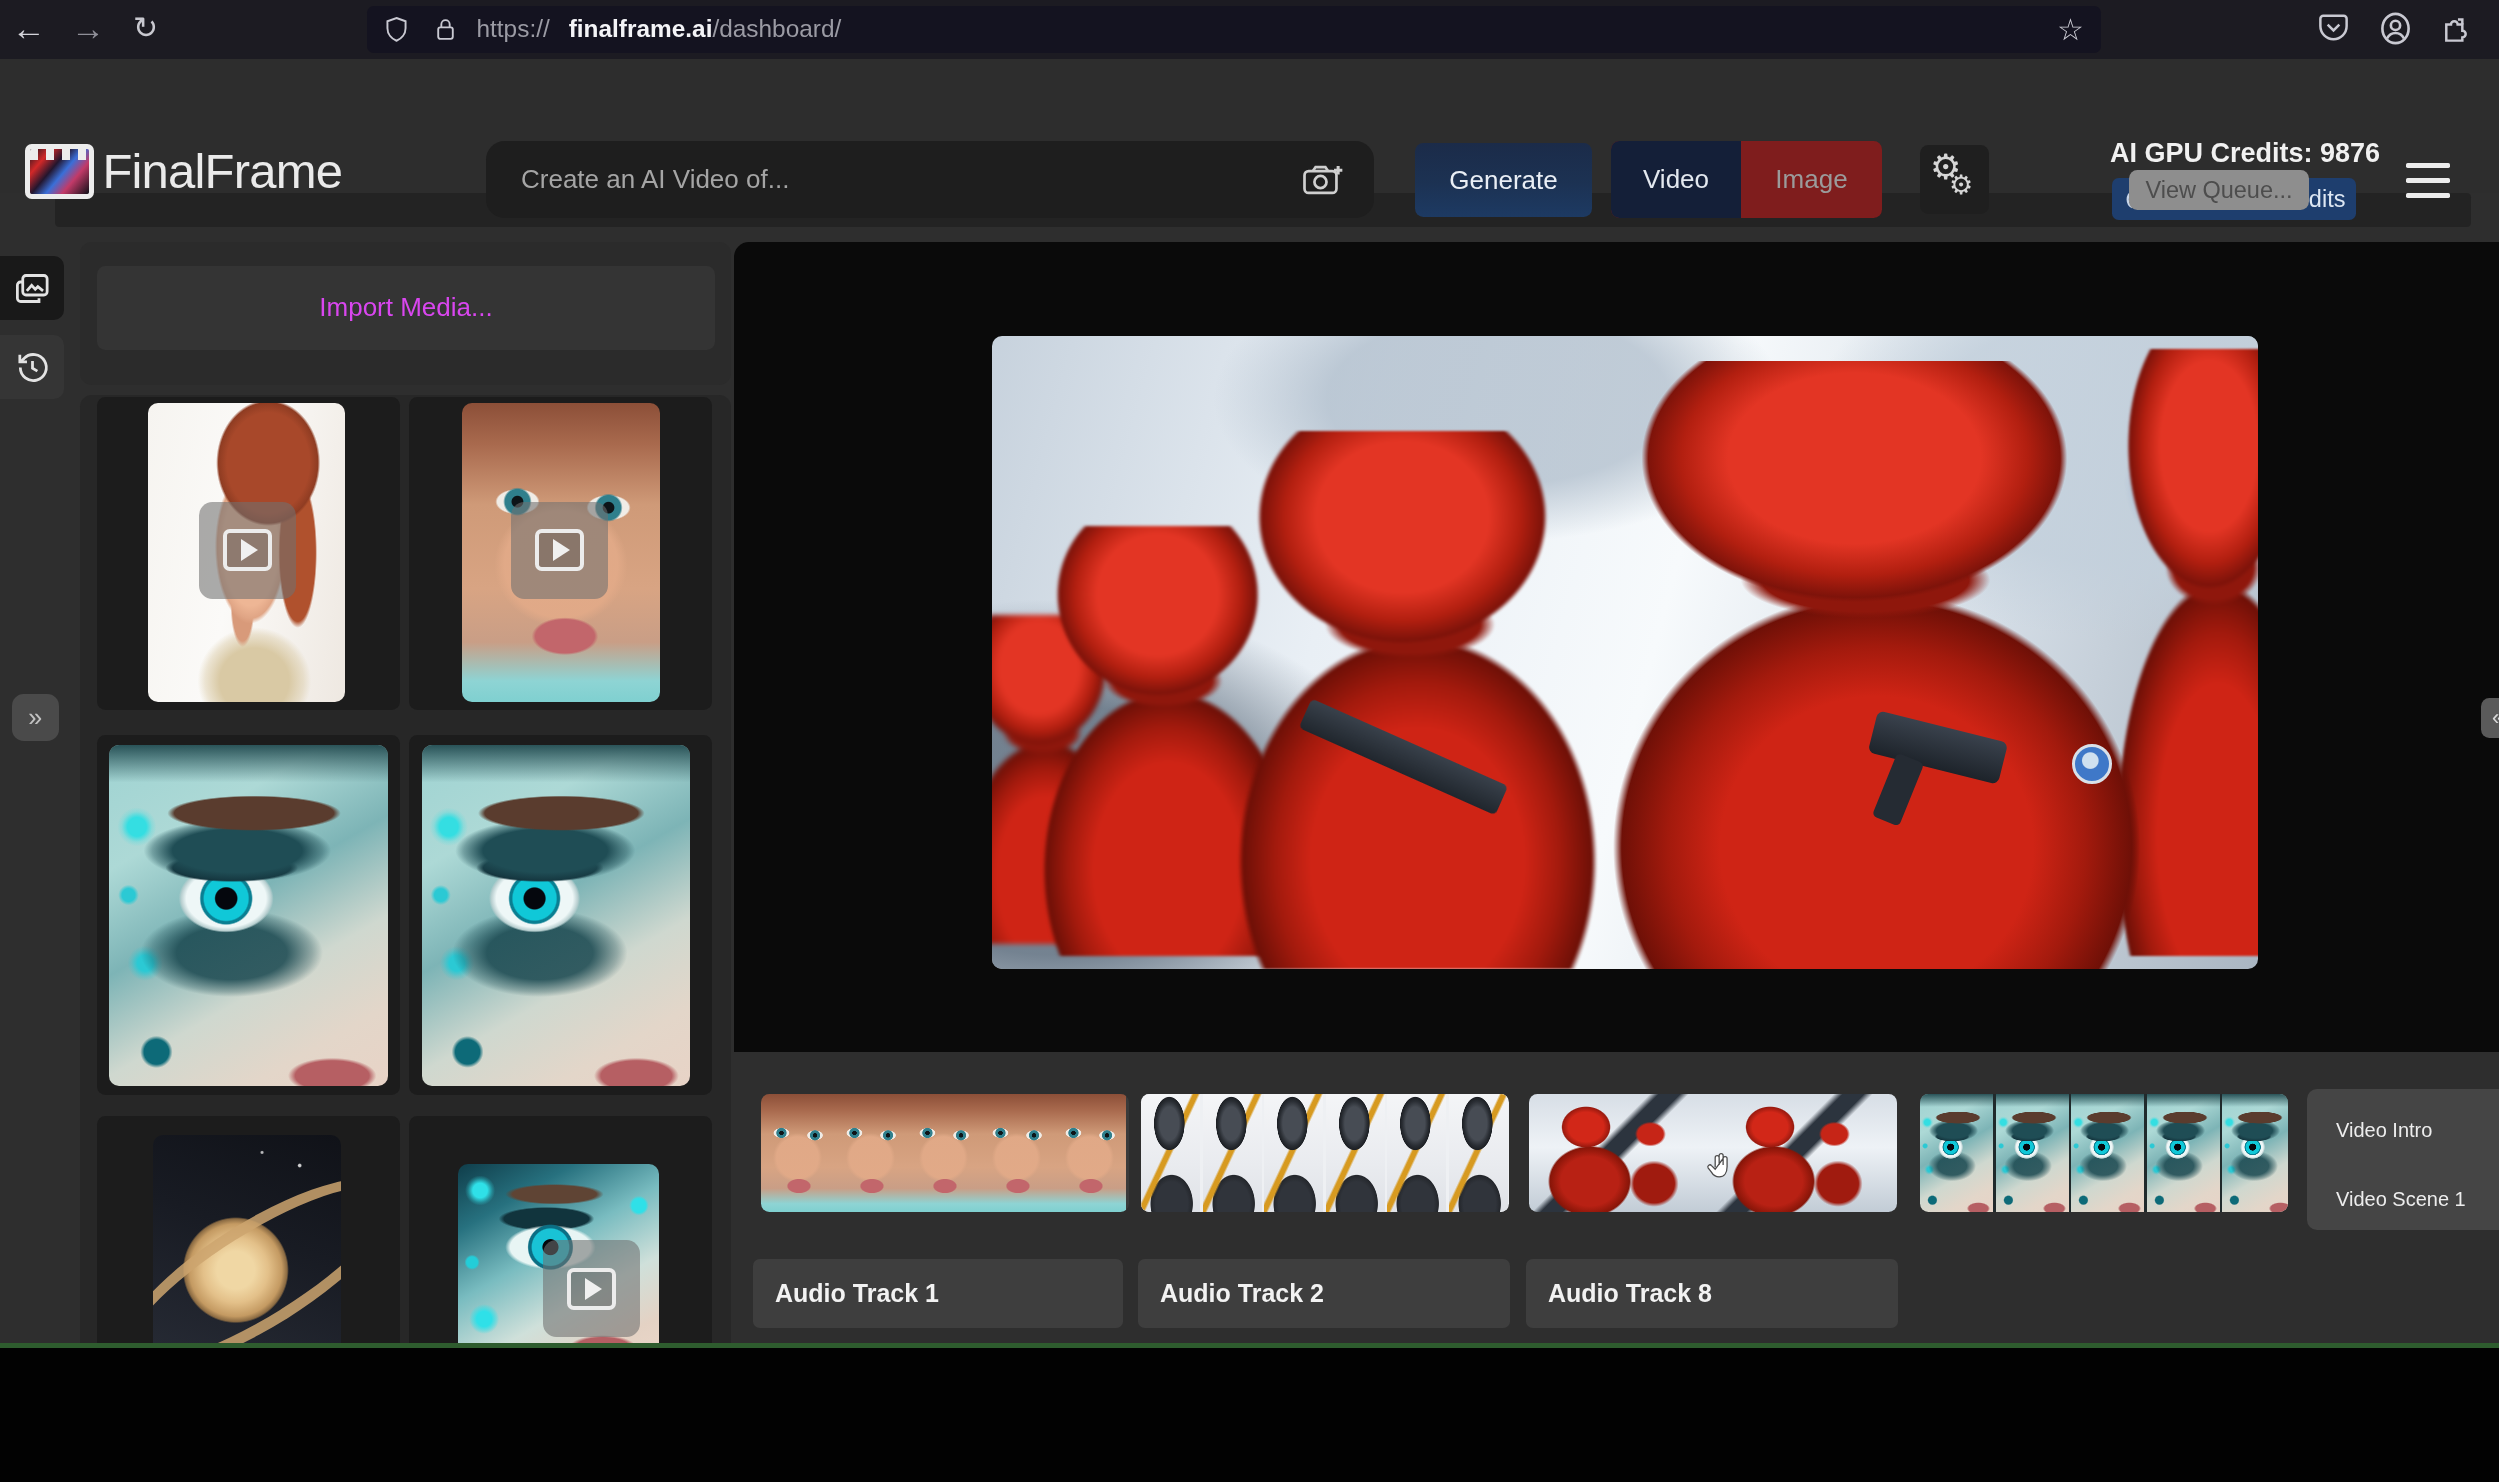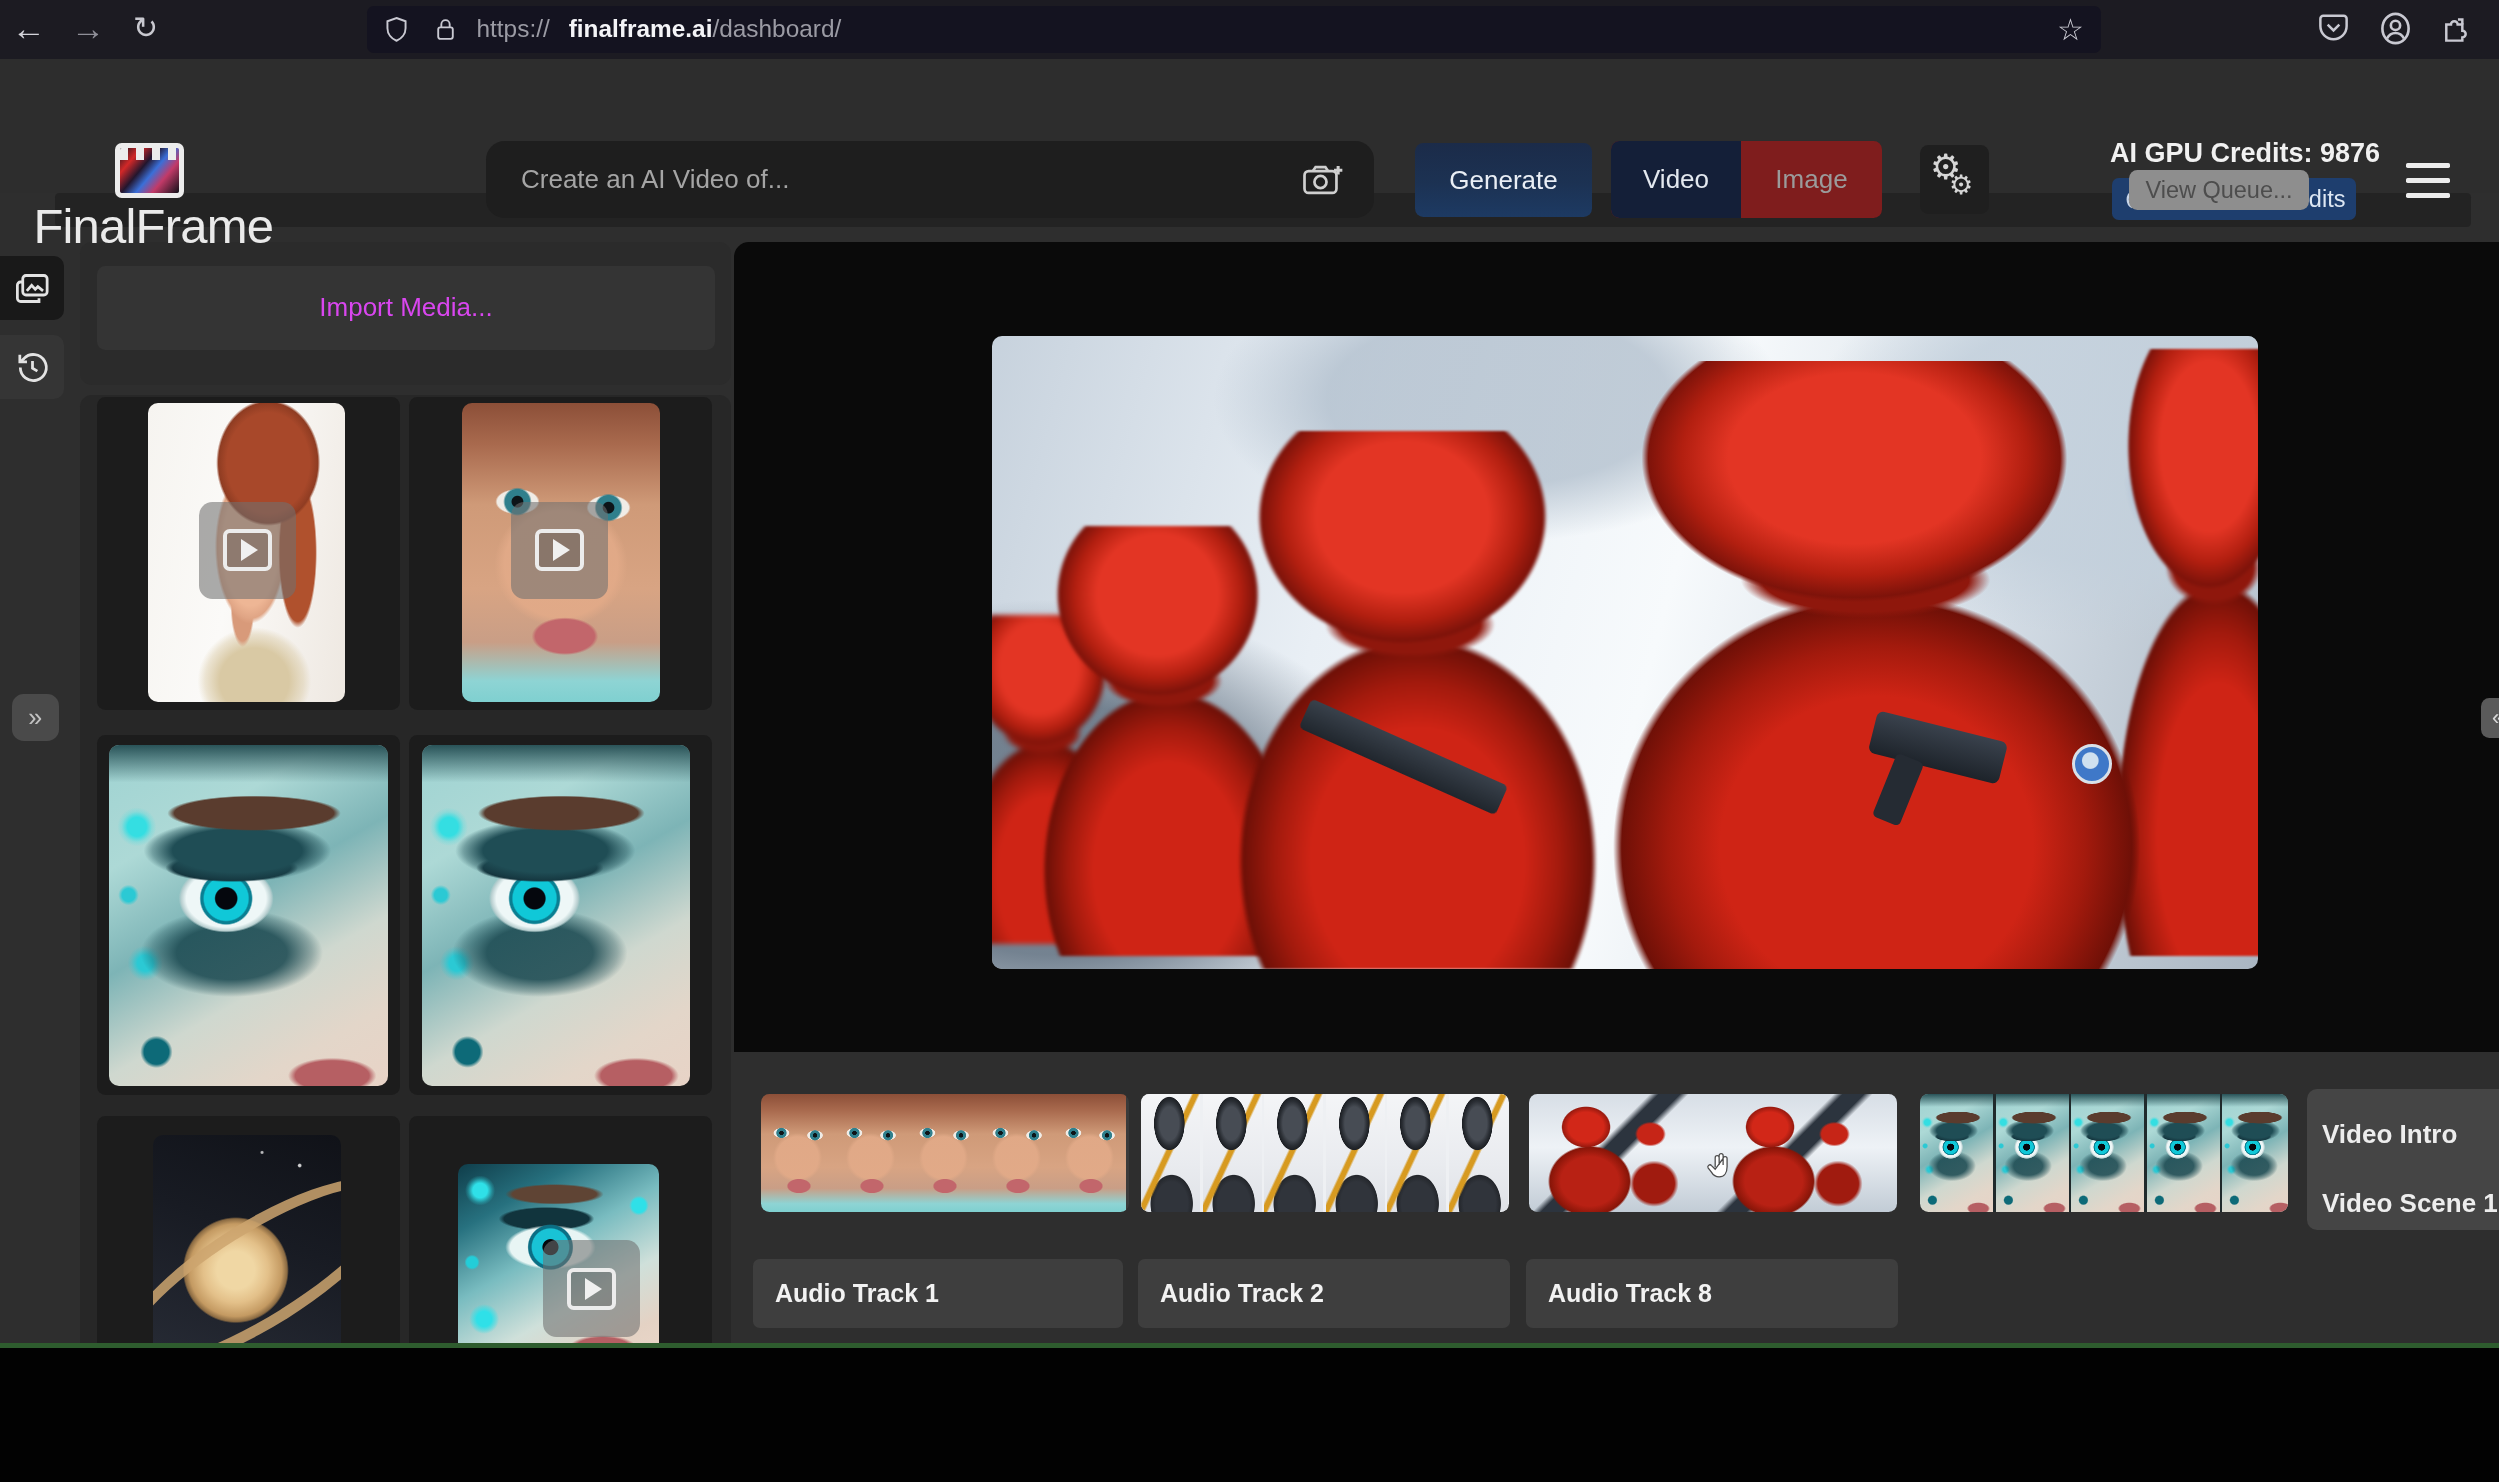--- a/index.html
+++ b/index.html
@@ -16,21 +16,21 @@
   .url-field { position:absolute; left:367px; top:5.9px; width:1734px; height:47px; background:#141320; border-radius:6.7px; display:flex; align-items:center; }
   .url-ico { margin-left:15px; flex:0 0 auto; display:flex; align-items:center; }
   .url-text { margin-left:18.5px; font-size:24.4px; color:#9b9ba4; white-space:nowrap; }
   .url-text b { color:#f4f4f7; font-weight:700;margin-left:19px; }
   .url-star { margin-left:auto; margin-right:17px; font-size:30px; color:#cfcfd7; }
   .chrome-right-ico { position:absolute; top:10px; }
   .ico-pocket { left:2316px; } .ico-account { left:2377px; } .ico-puzzle { left:2439px; }
 
   
   .app-header { position:absolute; left:0; top:59px; width:2500px; height:134px; background:#2d2d2d; z-index:30; }
-  .logo { position:absolute; left:25px; top:84px; display:flex; align-items:center;flex-direction:column; }
+  .logo { position:absolute; left:25px; top:84px; display:flex; align-items:center; }
   .clapper { position:relative; width:69px; height:55px; border:5px solid #ececec; border-radius:6.7px; background:linear-gradient(130deg,#151520 0%, #d22828 22%, #23162e 40%, #3a6fd8 55%, #c23a68 72%, #101018 100%); overflow:hidden; }
   .clapper::before { content:""; position:absolute; left:0; top:-1.7px; width:100%; height:13.4px;
       background:repeating-linear-gradient(90deg,#ececec 0 8.4px, transparent 8.4px 16px); }
   .logo-text { margin-left:8.4px; font-size:49px; font-weight:500; color:#eaeaea; letter-spacing:-0.8px; }
 
   .search-bar { position:absolute; left:486px; top:82px; width:888px; height:77px; background:#1e1e1e; border-radius:18.5px; display:flex; align-items:center;gap:40px; }
   .search-ph { margin-left:35px; font-size:26px; color:#a5a5a5; }
   .search-cam { margin-left:auto; margin-right:29px; display:flex; }
 
   .btn-generate { position:absolute; left:1415px; top:84px; width:177px; height:74px; border-radius:8.4px;
@@ -186,21 +186,21 @@
   .clip { position:absolute; top:5px; height:118px; border-radius:8.4px; overflow:hidden; display:flex; }
   .clip-1 { left:761px;  width:368px; background:#3a3a3a; }
   .clip-2 { left:1141px; width:368px; background:#eef0f3; }
   .clip-3 { left:1529px; width:368px; background:#3a3a3a; }
   .clip-4 { left:1920px; width:368px; background:#202a2c; }
   .frame { flex:0 0 73px; height:100%; }
   .frame-sm { flex:0 0 59px; margin:0 2.5px 0 0; }
   .frame-wide { flex:0 0 184px; }
   .frame-gap { margin-right:2.5px; }
   .labels-panel { position:absolute; left:2307px; top:0; width:192px; height:141px; background:#454545; border-radius:10px 0 0 10px; }
-  .track-label { position:absolute; left:15px; font-size:26px; font-weight:700; color:#ededed; white-space:nowrap; }
+  .track-label { position:absolute; left:29px; font-size:20px; font-weight:400; color:#ededed; white-space:nowrap; }
   .tl-1 { top:30px; } .tl-2 { top:99px; }
   .hand-cursor { position:absolute; left:1703px; top:1150px; width:34px; height:34px; z-index:22; }
 
   .audio-row { position:absolute; left:0; top:1259px; width:2500px; height:71px; }
   .audio-track { position:absolute; top:0; height:69px; background:#3e3e3e; border-radius:6.7px; display:flex; align-items:center; }
   .at-1 { left:753px;  width:370px; } .at-2 { left:1138px; width:372px; } .at-3 { left:1526px; width:372px; }
   .audio-track span { margin-left:22px; font-size:25px; font-weight:600; color:#f2f2f2; }
 
   
   .green-line { position:absolute; left:0; top:1343px; width:2500px; height:5px; background:#2e5c2e; z-index:28; }

